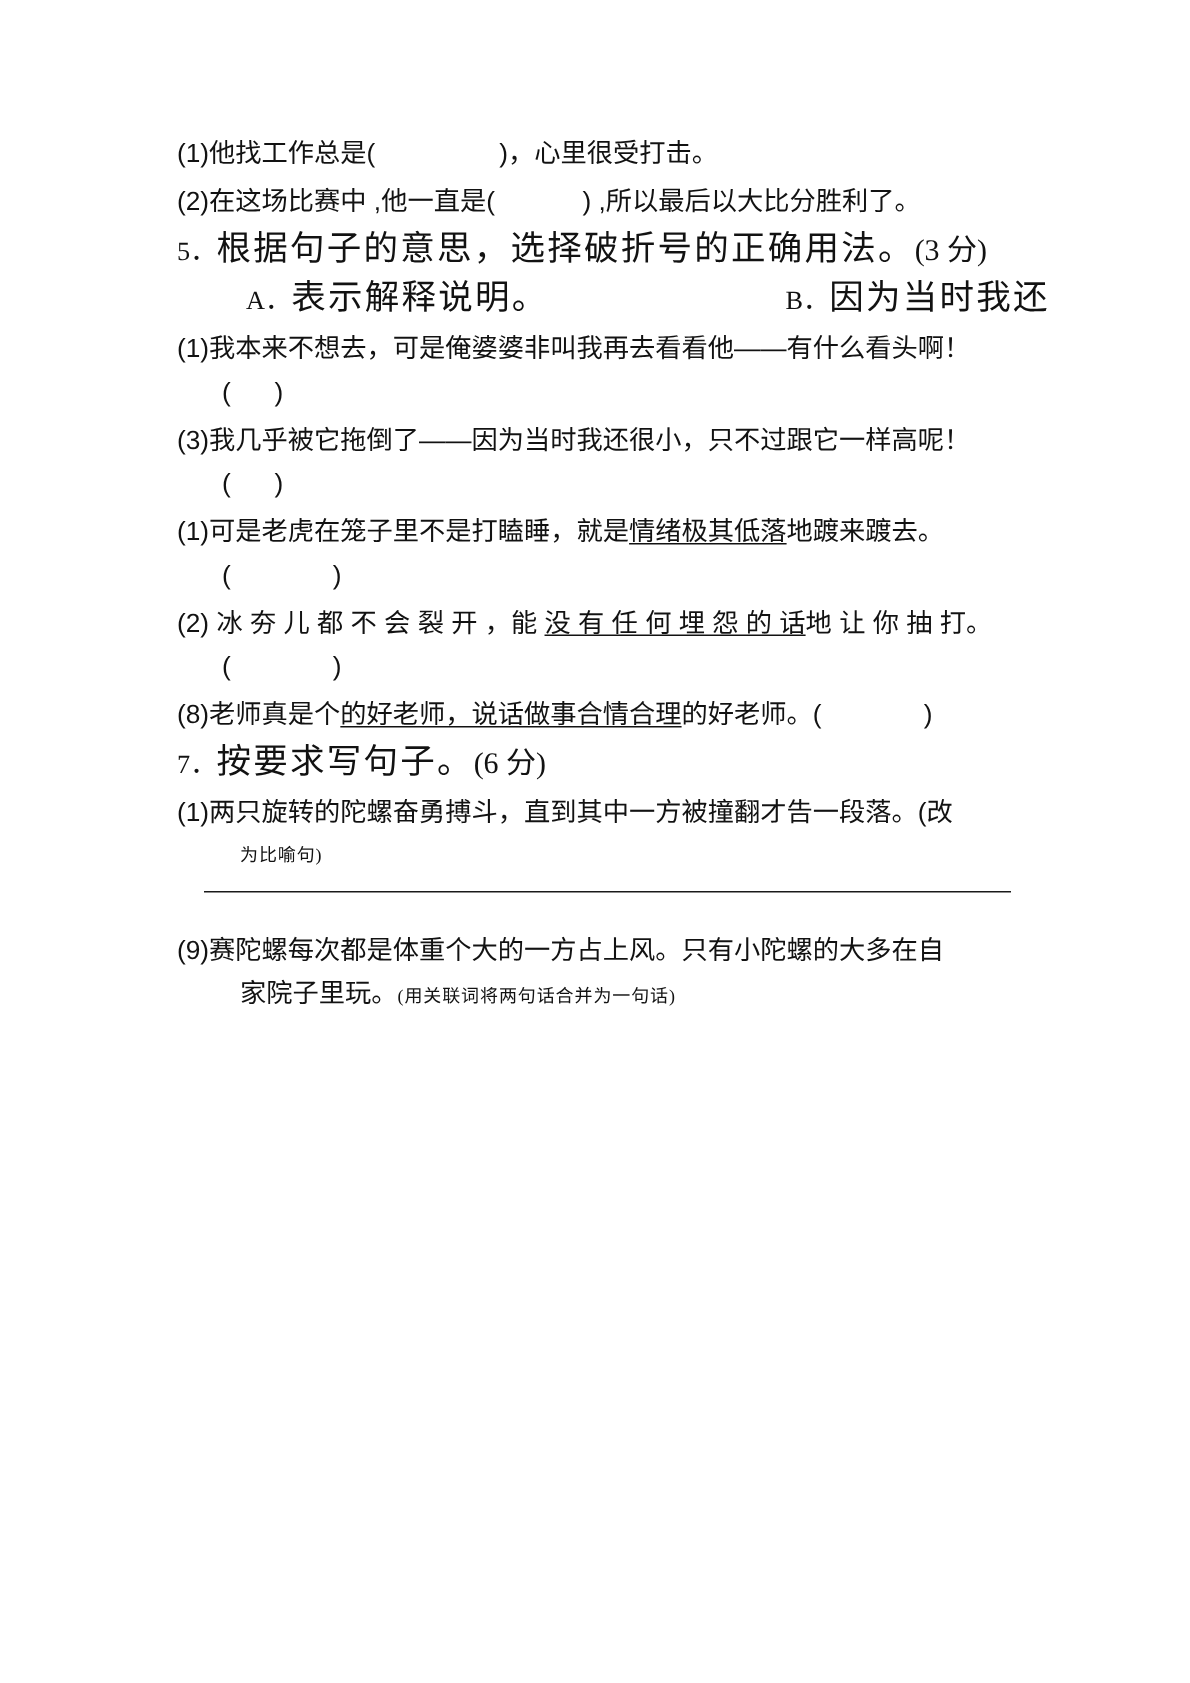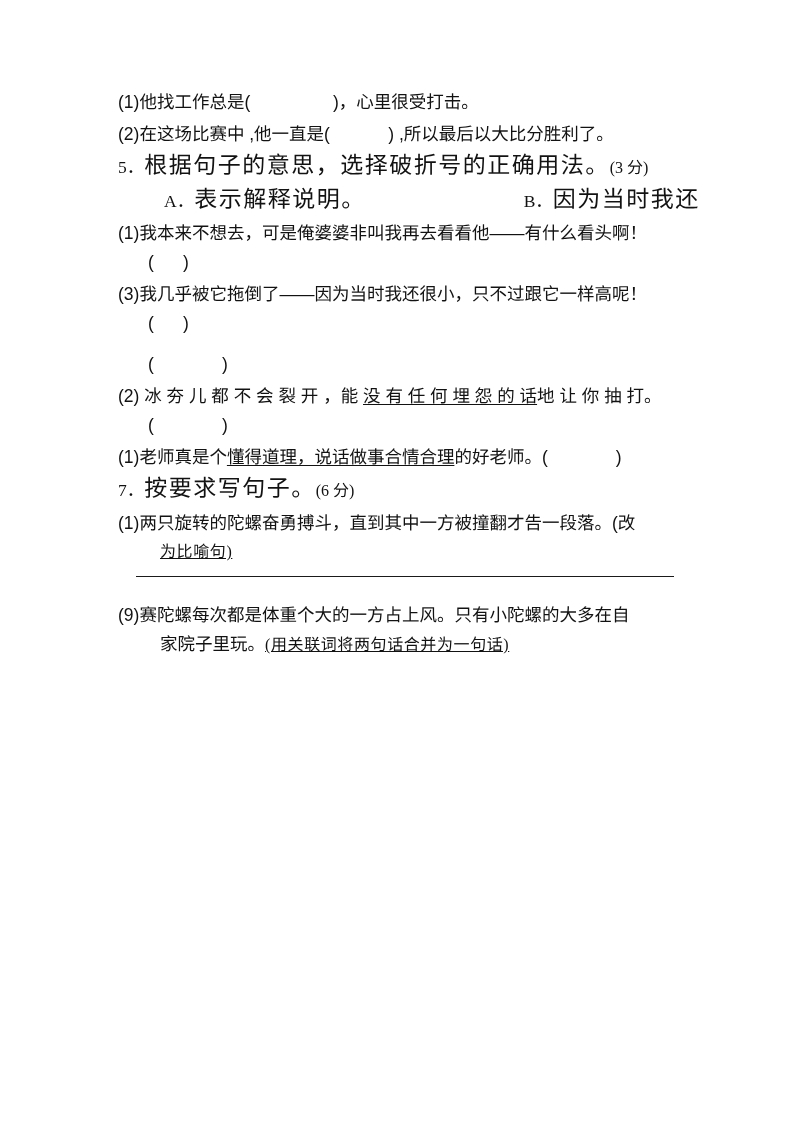--- a/index.html
+++ b/index.html
@@ -54,31 +54,30 @@
     font-size: 17.5px;
     margin-top: 24px;
   }
   .serif-sp {
     font-family: "Liberation Serif", "DejaVu Serif", serif;
     font-size: 23px;
     letter-spacing: 1.5px;
   }
   .small-note {
     font-family: "Liberation Serif", "DejaVu Serif", serif;
-    font-size: 16px;
+    font-size: 12px;
     letter-spacing: 0.6px;
-    text-decoration: underline;
   }
   .qnum {
     font-family: "Liberation Serif", "DejaVu Serif", serif;
     font-size: 17.5px;
   }
   .score {
     font-family: "Liberation Serif", "DejaVu Serif", serif;
-    font-size: 16px;
+    font-size: 20px;
   }
 
   .u {
     text-decoration: underline;
     text-underline-offset: 2px;
     text-decoration-thickness: 1px;
   }
 
   .indent1 { padding-left: 30px; }
   .indent2 { padding-left: 42px; }
@@ -140,32 +139,33 @@
 
 
     <div class="row tight">
       <div class="line hei">(3)我几乎被它拖倒了——因为当时我还很小，只不过跟它一样高呢！</div>
       <div class="gap-sm"></div>
       <div class="line hei indent1">(      )</div>
     </div>
 
 
     <div class="row tight">
+      <div class="line hei"><span>(1)可是老虎在笼子里不是打瞌睡，就是</span><span class="u">情绪极其低落</span><span>地踱来踱去。</span></div>
       <div class="gap-sm"></div>
       <div class="line hei indent1">(              )</div>
     </div>
 
     <div class="row tight">
       <div class="line hei"><span>(2) 冰 夯 儿 都 不 会 裂 开 ，能 </span><span class="u">没 有 任 何 埋 怨 的 话</span><span>地 让 你 抽 打。</span></div>
       <div class="gap-sm"></div>
       <div class="line hei indent1">(              )</div>
     </div>
 
     <div class="row tight">
-      <div class="line hei"><span>(1)老师真是个</span><span class="u">懂得道理，说话做事合情合理</span><span>的好老师。(</span><span>              )</span></div>
+      <div class="line hei"><span>(8)老师真是个</span><span class="u">的好老师，说话做事合情合理</span><span>的好老师。(</span><span>              )</span></div>
     </div>
 
     <div class="row tight">
       <div class="line"><span class="qnum">7．</span><span class="serif-sp">按要求写句子。</span><span class="score">(6 分)</span></div>
     </div>
 
     <div class="row tight">
       <div class="line hei">(1)两只旋转的陀螺奋勇搏斗，直到其中一方被撞翻才告一段落。(改</div>
       <div class="gap-sm"></div>
       <div class="line small-note indent2">为比喻句)</div>

